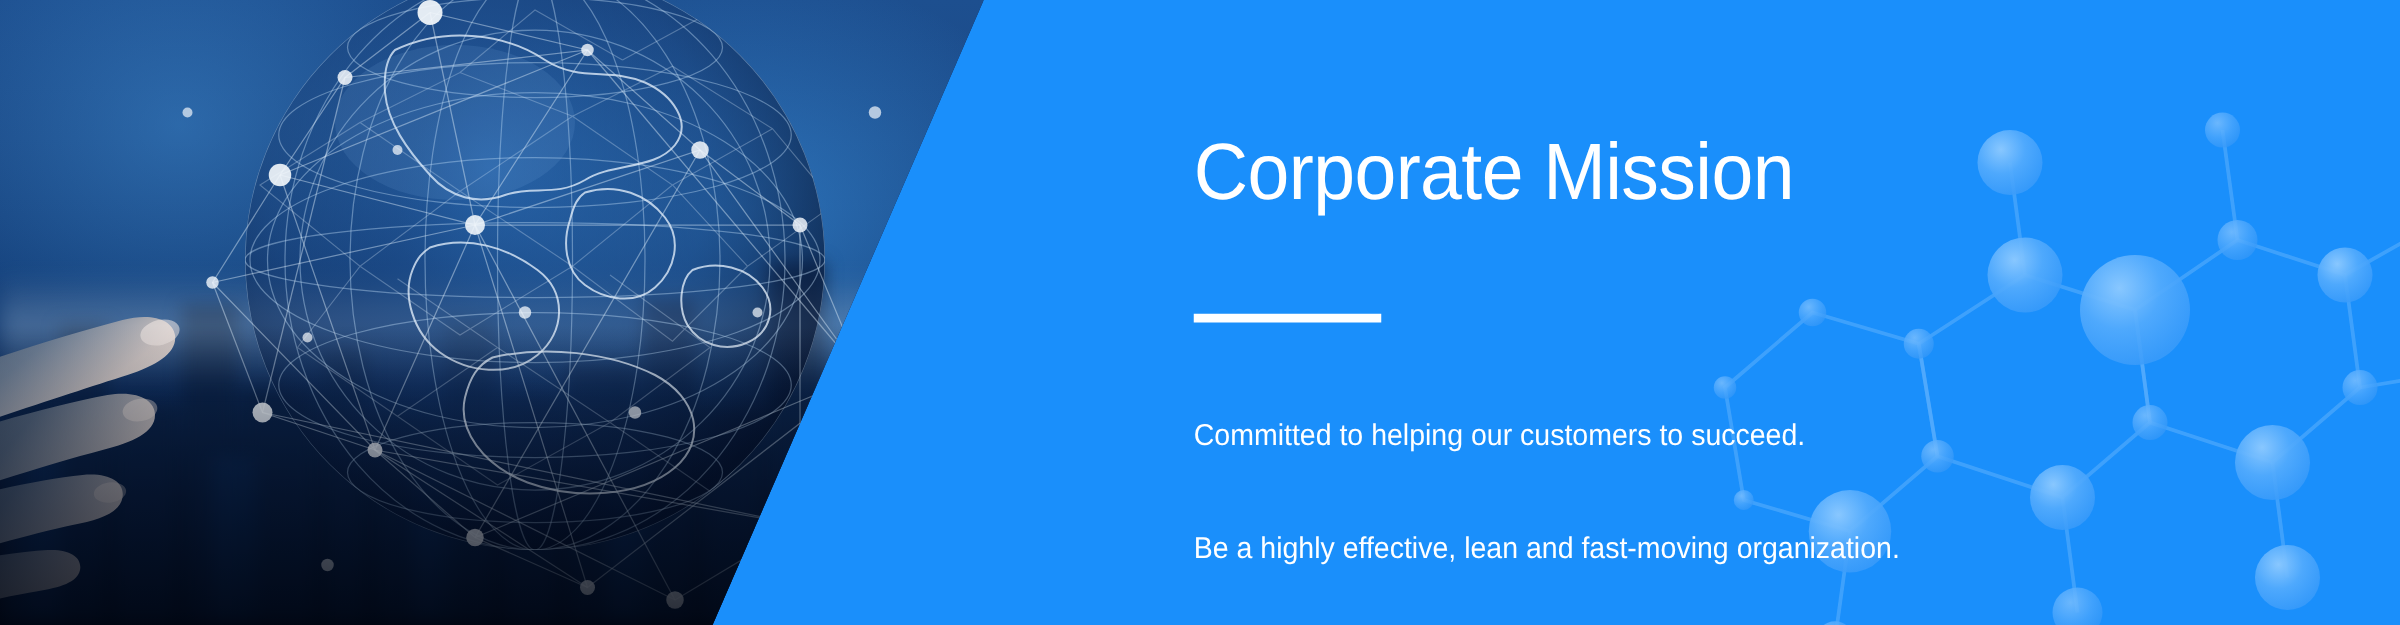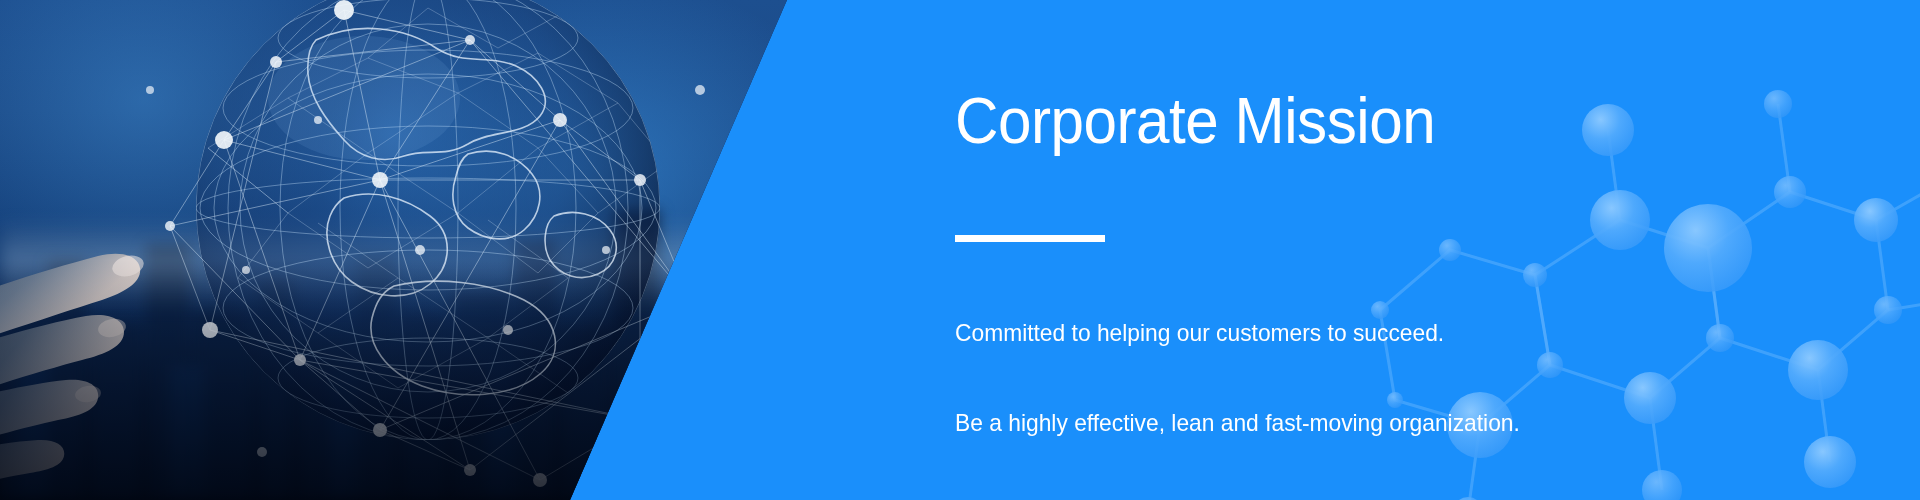--- a/index.html
+++ b/index.html
@@ -83,21 +83,21 @@
 
   
   .photo-vignette {
     position:absolute; inset:0;
     background:linear-gradient(180deg, rgba(0,0,0,0) 52%, rgba(0,6,20,.55) 82%, rgba(0,4,14,.82) 100%);
   }
 
   
   .content {
     position:absolute;
-    left:955px; top:0;
+    left:955px; top:16px;
     width:900px; height:464px;
   }
   .title {
     position:absolute; left:0; top:88px;
     font-size:64px;
     font-weight:400;
     line-height:1.05;
     color:#ffffff;
     letter-spacing:-0.5px;
     white-space:nowrap;

